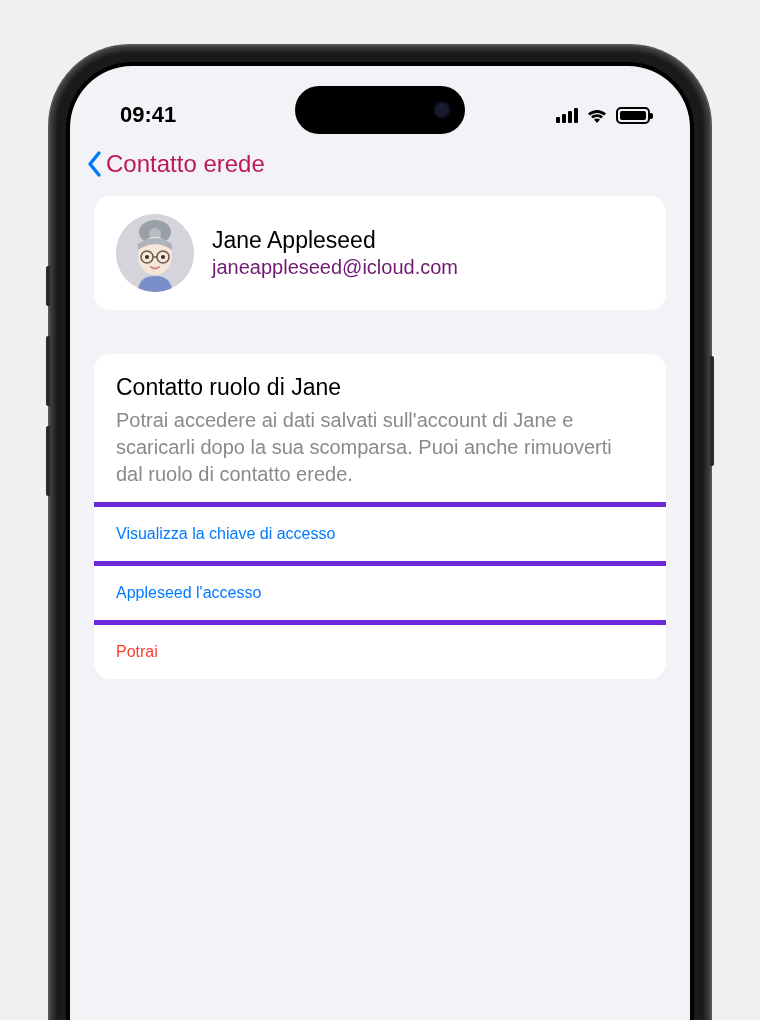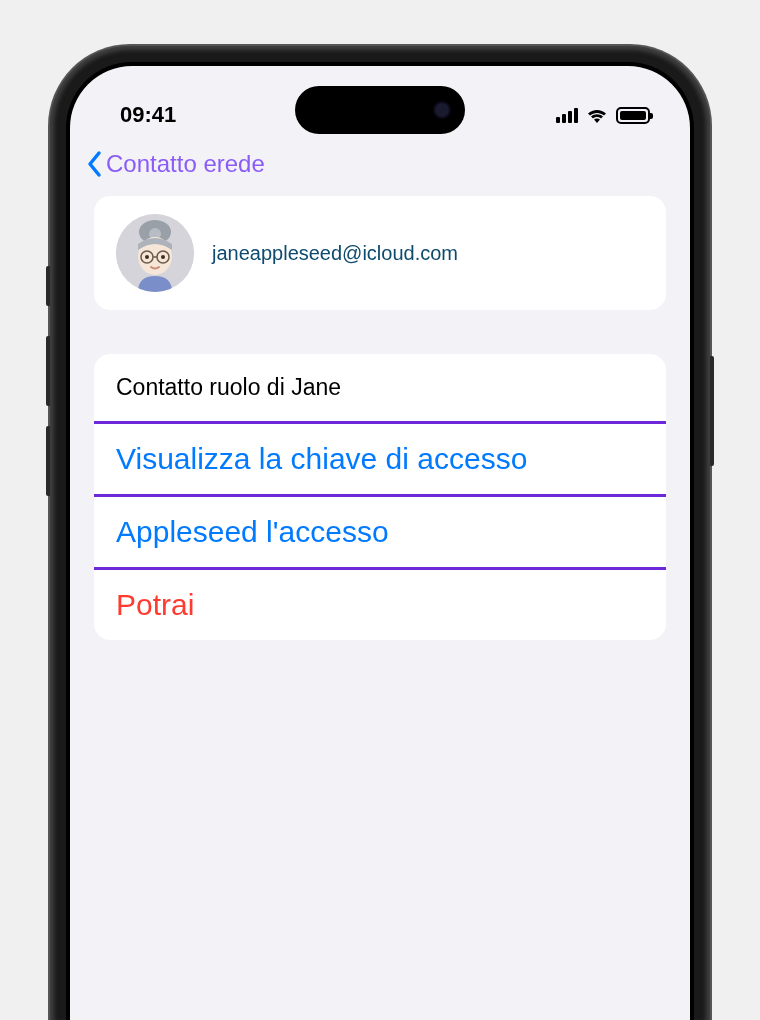--- a/index.html
+++ b/index.html
@@ -158,21 +158,21 @@
       align-items: center;
       padding: 14px 20px 18px 14px;
       gap: 2px;
     }
     .back-chevron {
       color: #007aff;
       display: flex;
       align-items: center;
     }
     .nav-title {
-      color: #8b5cf6;
+      color: #be185d;
       font-size: 24px;
       font-weight: 400;
     }
     .content {
       padding: 0 24px;
     }
     .card {
       background: #ffffff;
       border-radius: 16px;
       margin-bottom: 44px;
@@ -200,40 +200,40 @@
       flex-direction: column;
       gap: 2px;
     }
     .contact-name {
       font-size: 23px;
       color: #000;
       font-weight: 400;
     }
     .contact-email {
       font-size: 20px;
-      color: #0c4a6e;
+      color: #701a75;
     }
     .card-header {
       padding: 20px 22px 14px 22px;
     }
     .section-title {
       font-size: 23px;
       color: #000;
       font-weight: 400;
       margin-bottom: 6px;
     }
     .section-desc {
       font-size: 20px;
       line-height: 1.35;
       color: #8a8a8e;
     }
     .action-row {
       padding: 18px 22px;
-      font-size: 30px;
-      border-top: 3px solid #6d28d9;
+      font-size: 16px;
+      border-top: 5px solid #6d28d9;
       cursor: pointer;
     }
     .action-link {
       color: #007aff;
     }
     .action-destructive {
       color: #ff3b30;
     }
   </style>
 </head>
@@ -295,28 +295,30 @@
                 <circle cx="31" cy="43" r="6" fill="none" stroke="#6b5a4a" stroke-width="1.5"></circle>
                 <circle cx="47" cy="43" r="6" fill="none" stroke="#6b5a4a" stroke-width="1.5"></circle>
                 <line x1="37" y1="43" x2="41" y2="43" stroke="#6b5a4a" stroke-width="1.5"></line>
                 <circle cx="31" cy="43" r="2" fill="#3a2f25"></circle>
                 <circle cx="47" cy="43" r="2" fill="#3a2f25"></circle>
                 <path d="M35 53 Q39 56 43 53" stroke="#c98a7a" stroke-width="2" fill="none" stroke-linecap="round"></path>
                 <path d="M22 78 Q22 62 39 62 Q56 62 56 78 Z" fill="#7a8fc9"></path>
               </svg>
             </div>
             <div class="contact-info">
+              <div class="contact-name">Jane Appleseed</div>
               <div class="contact-email">janeappleseed@icloud.com</div>
             </div>
           </div>
         </div>
 
         <div class="card">
           <div class="card-header">
             <div class="section-title">Contatto ruolo di Jane</div>
+            <div class="section-desc">Potrai accedere ai dati salvati sull'account di Jane e scaricarli dopo la sua scomparsa. Puoi anche rimuoverti dal ruolo di contatto erede.</div>
           </div>
           <div class="action-row action-link">Visualizza la chiave di accesso</div>
           <div class="action-row action-link">Appleseed l'accesso</div>
           <div class="action-row action-destructive">Potrai</div>
         </div>
       </div>
 
     </div>
   </div>
 </div>

